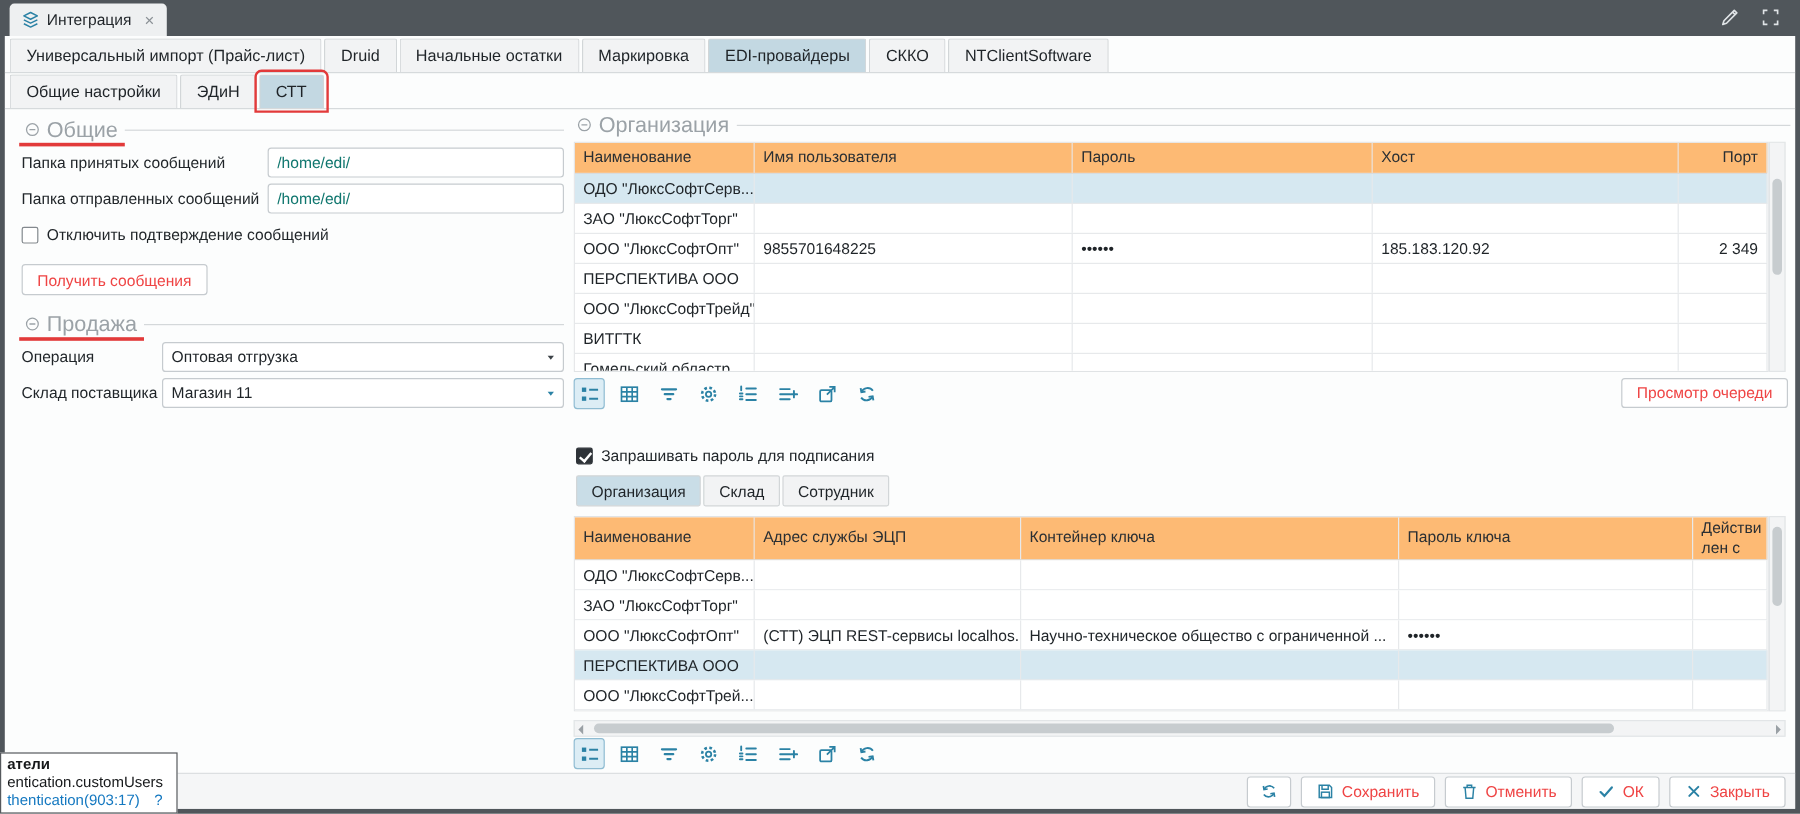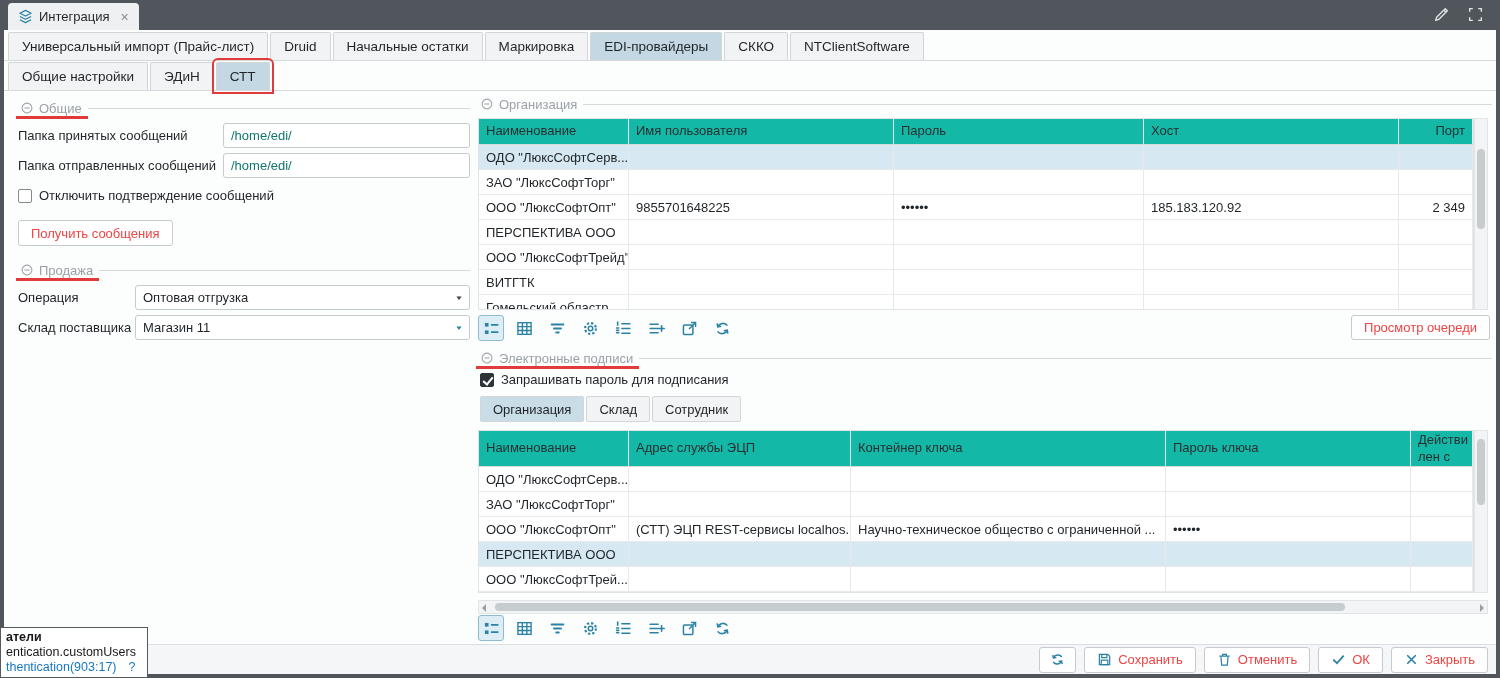--- a/index.html
+++ b/index.html
@@ -20,21 +20,21 @@
   .main{position:absolute;top:30px;left:4px;right:4px;bottom:4px;background:#fcfdfd;overflow:hidden;padding-left:40px;}
 
   .tabs{position:absolute;left:0;right:0;height:29px;display:flex;gap:2px;padding-left:4px;border-bottom:1px solid #d6dadc;align-items:stretch;}
   .tabs.row1{top:2px;}
   .tabs.row2{top:32px;}
   .tab{display:flex;align-items:center;padding:0 13px;background:#f2f3f4;border:1px solid #d2d6d8;border-bottom:none;border-radius:2px 2px 0 0;font-size:13.5px;cursor:pointer;white-space:nowrap;}
   .tab.active{background:#c3d8e2;}
   .tab.annotated{outline:2px solid #e23a3a;outline-offset:2px;}
 
   
-  .group-head{display:flex;align-items:center;height:20px;margin:4px 0 2px;color:#9ba2a7;font-size:13px;}
+  .group-head{display:flex;align-items:center;height:20px;margin:4px 0 2px;color:#9ba2a7;font-size:18px;}
   .ghead-label{display:flex;align-items:center;gap:5px;position:relative;padding:0 2px;}
   .group-head.annotated .ghead-label::after{content:"";position:absolute;left:-2px;right:-4px;bottom:-3px;height:3px;background:#e23a3a;z-index:5;}
   .gicon{cursor:pointer;}
   .gicon svg{width:14px;height:14px;display:block;}
   .gline{flex:1;border-top:1px solid #d4d8da;margin-left:4px;}
 
   
   .left-panel{position:absolute;top:64px;left:4px;width:462px;padding-left:10px;}
   .frow{display:flex;align-items:center;margin:5px 0;}
   .frow>label{width:205px;flex:none;font-size:13px;}
@@ -59,21 +59,21 @@
   .org-head{top:0;}
   .sig-head{top:254px;}
   .tablewrap{position:absolute;left:0;overflow:hidden;}
   .orgwrap{top:24px;height:192px;width:1012px;}
   .sigwrap{top:336px;height:163px;width:1012px;}
   .table{position:absolute;left:0;top:0;width:996px;background:#fff;border:1px solid #e0e3e5;overflow:hidden;height:100%;}
   .t-row{display:flex;height:25px;border-bottom:1px solid #e7e9eb;background:#fff;cursor:default;}
   .t-row.selected{background:#d6e8f1;}
   .t-row.t-head{background:#f3f5f6;border-bottom:1px solid #d8dbdd;}
   .t-cell{flex:none;padding:0 7px;display:flex;align-items:center;font-size:13px;border-right:1px solid #e7e9eb;overflow:hidden;white-space:nowrap;}
-  .t-hcell{color:#2a2f33;background:#14b8a6;white-space:pre-line;line-height:1.25;}
+  .t-hcell{color:#2a2f33;background:#fdba74;white-space:pre-line;line-height:1.25;}
   .vscroll{position:absolute;left:996px;top:0;width:14px;height:100%;background:#f3f4f5;border:1px solid #e2e5e7;}
   .vthumb{position:absolute;left:2px;right:2px;border-radius:5px;background:#c7cccf;}
   .orgwrap .vthumb{top:30px;height:80px;}
   .sigwrap .vthumb{top:8px;height:66px;}
   .hscroll{position:absolute;top:506px;left:0;width:1010px;height:14px;background:#f3f4f5;border:1px solid #e2e5e7;}
   .hthumb{position:absolute;top:2px;height:8px;left:16px;width:850px;background:#c7cccf;border-radius:5px;}
   .harrow{position:absolute;top:3px;width:0;height:0;border:4px solid transparent;}
   .harrow.left{left:3px;border-right-color:#9aa0a5;border-left:none;}
   .harrow.right{right:3px;border-left-color:#9aa0a5;border-right:none;}
   .tb-row{position:absolute;left:0;display:flex;gap:7px;}
@@ -382,32 +382,20 @@
                 <path d="M12.6 5.3A5.2 5.2 0 0 0 3.6 6.4"></path>
                 <path d="M3 3.2 3.6 6.4 6.8 5.9"></path>
                 <path d="M3.4 10.7A5.2 5.2 0 0 0 12.4 9.6"></path>
                 <path d="M13 12.8 12.4 9.6 9.2 10.1"></path>
               </svg>
             </span>
           </button>
         </div>
       <button class="btn queue-btn">Просмотр очереди</button>
 
-      <div class="group-head sig-head annotated">
-        <span class="ghead-label">
-          <span class="gicon">
-              <svg viewBox="0 0 16 16" fill="none" stroke="#9ba2a7" stroke-width="1.2">
-                <circle cx="8" cy="8" r="5.6"></circle>
-                <path d="M5.2 8H10.8"></path>
-              </svg>
-            </span>
-          <span>Электронные подписи</span>
-        </span>
-        <span class="gline"></span>
-      </div>
 
       <div class="cbrow sig-cb">
         <span class="cb checked"></span>
         <span>Запрашивать пароль для подписания</span>
       </div>
 
       <div class="subtabs">
 
       <div class="stab active">
             <span>Организация</span>

